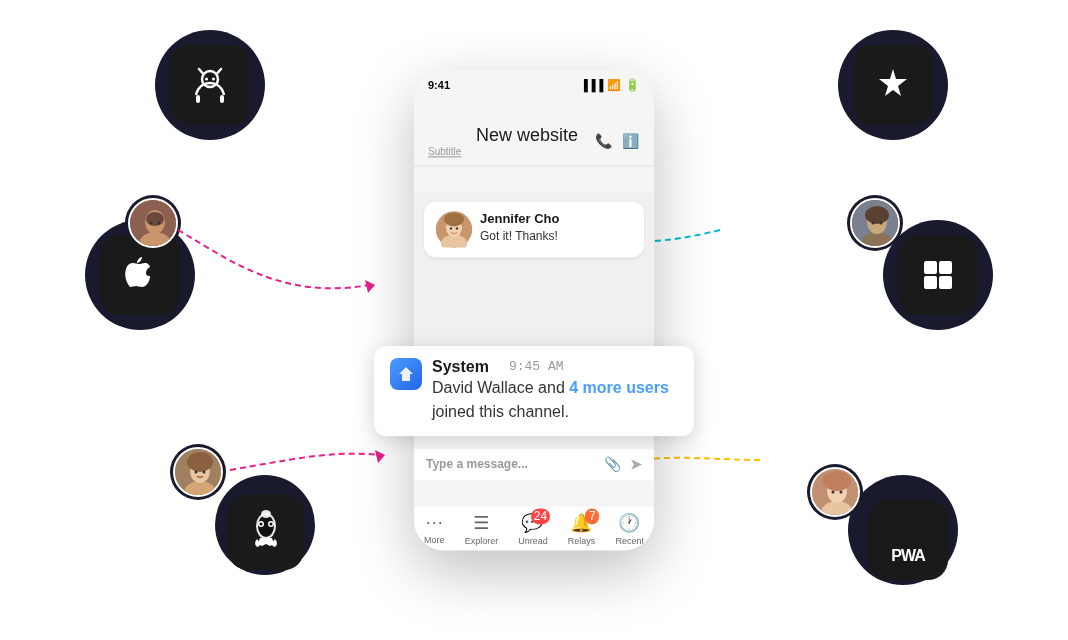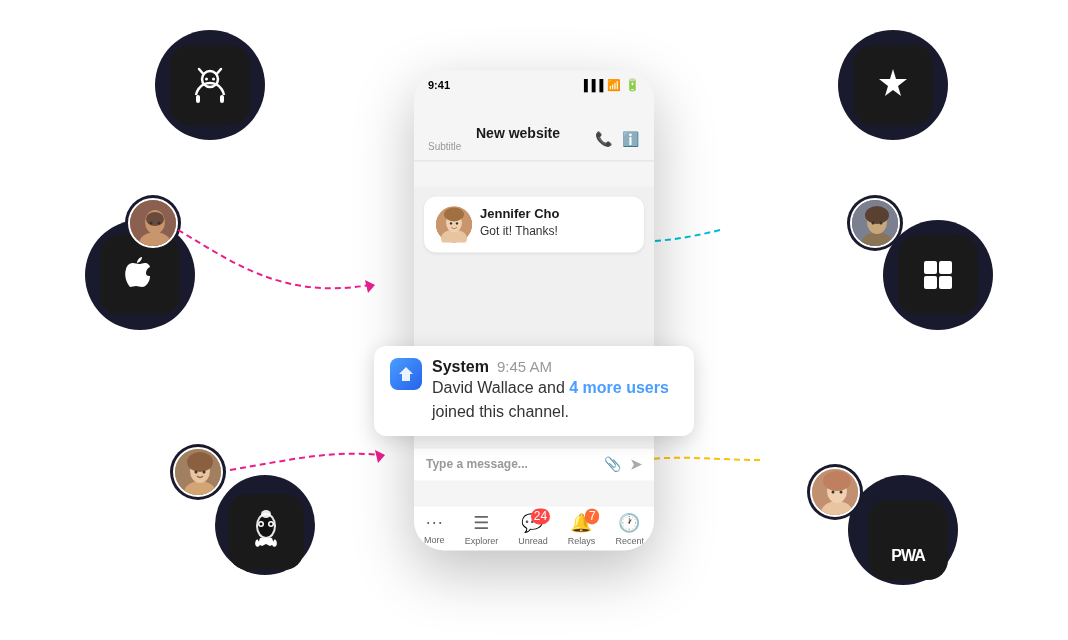--- a/index.html
+++ b/index.html
@@ -43,29 +43,30 @@
     .phone-header {
       background: #f5f5f5;
       padding: 4px 14px 8px;
       border-bottom: 1px solid #e0e0e0;
       display: flex;
       justify-content: space-between;
       align-items: center;
     }
 
     .phone-header-title {
-      font-size: 14px;
-      font-weight: 700;
+      font-size: 18px;
+      font-weight: 400;
       color: #1a1a1a;
       padding-left: 48px;
     }
 
     .phone-header-subtitle {
       font-size: 10px;
       color: #999;
+      text-decoration: underline;
     }
 
     .phone-header-icons {
       display: flex;
       gap: 10px;
       color: #555;
       font-size: 14px;
     }
 
     .phone-content {
@@ -128,23 +129,24 @@
       flex-shrink: 0;
     }
 
     .system-text {
       font-size: 16px;
       color: #333;
       line-height: 1.5;
     }
 
     .system-time {
-      font-size: 15px;
+      font-size: 13px;
       color: #999;
-      margin-left: 4px;
+      margin-left: 16px;
+      font-family: Liberation Mono, monospace;
     }
 
     .system-sender {
       font-weight: 700;
       color: #1a1a1a;
     }
 
     .system-link {
       color: #4a9eff;
       font-weight: 600;

